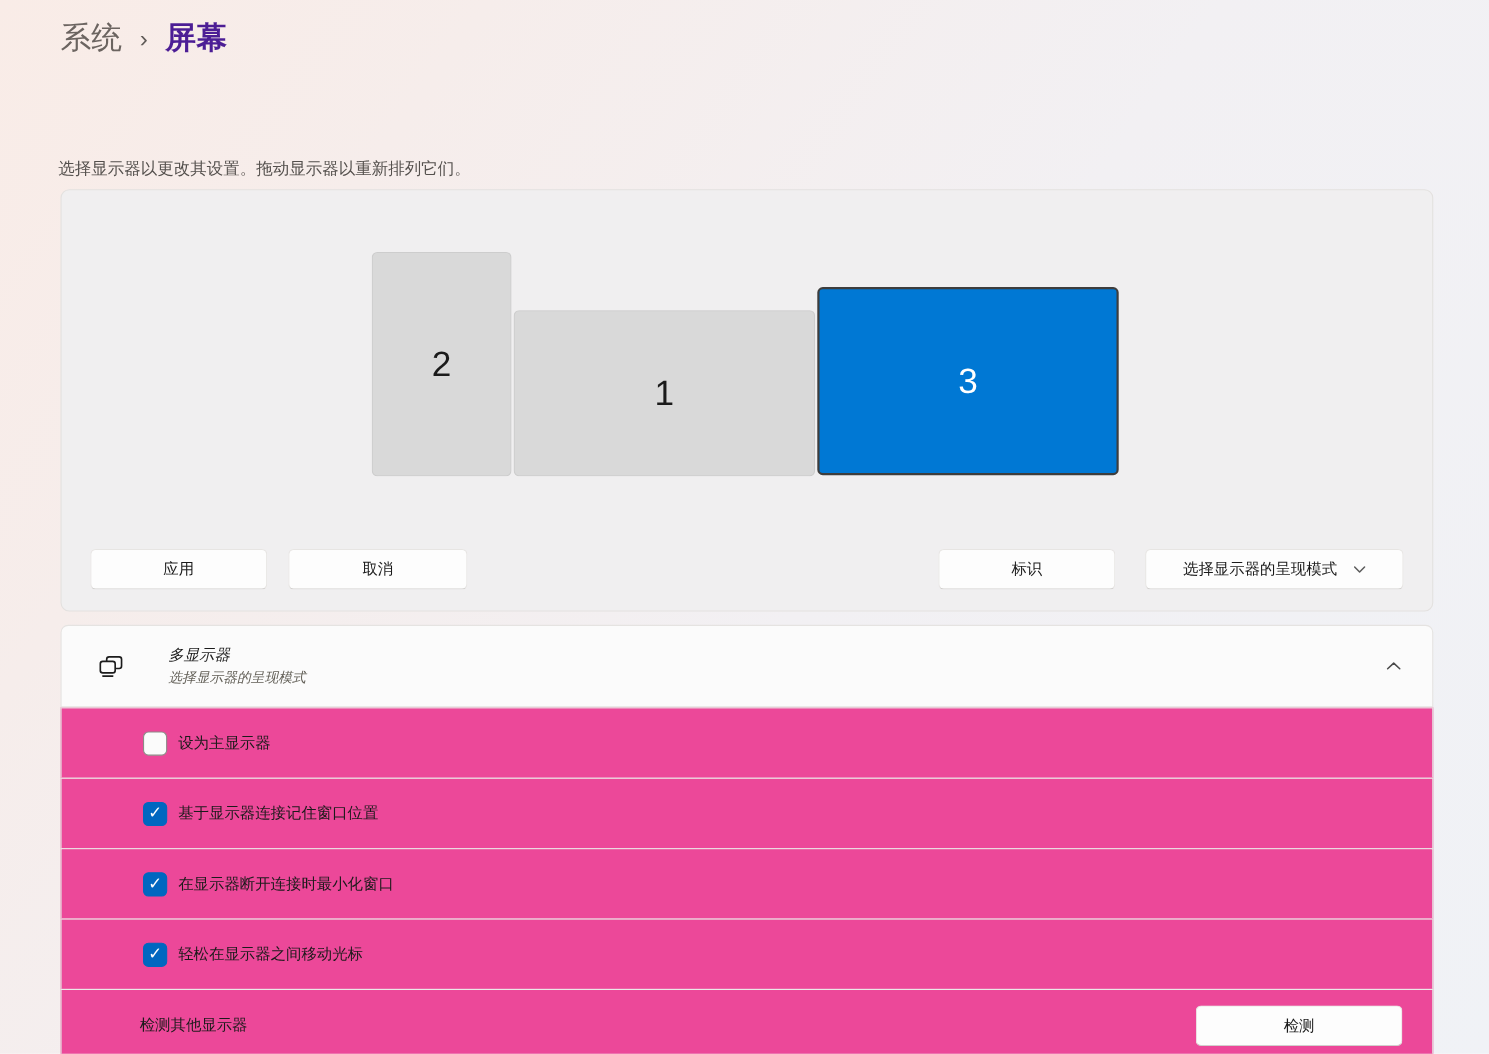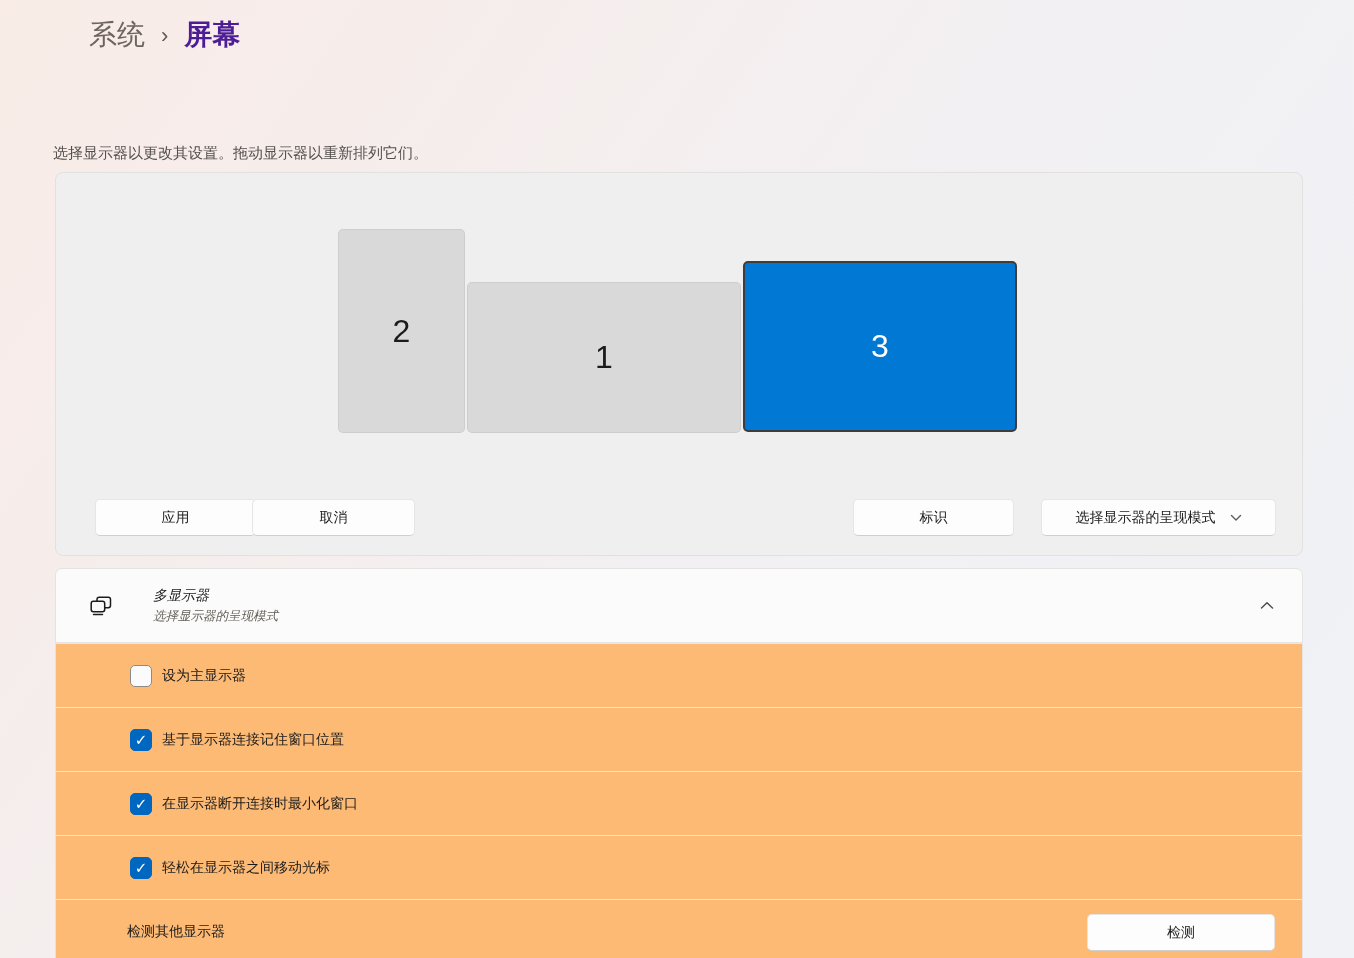--- a/index.html
+++ b/index.html
@@ -5,21 +5,21 @@
   * { box-sizing: border-box; margin: 0; padding: 0; }
   html,body { width:1354px; height:958px; overflow:hidden; }
   body {
     font-family: "Liberation Sans", "DejaVu Sans", sans-serif;
     background: linear-gradient(125deg, #f9ece7 0%, #f6edeb 22%, #f2f0f3 55%, #f0f2f6 100%);
     position: relative;
     color:#1a1a1a;
   }
 
   
-  .breadcrumb { position:absolute; left:55px; top:16px; display:flex; align-items:center; gap:16px;margin-left:34px; }
+  .breadcrumb { position:absolute; left:55px; top:16px; display:flex; align-items:center; gap:16px; }
   .crumb-parent { font-size:28px; color:#6b6460; cursor:pointer; }
   .crumb-sep { font-size:22px; color:#5f5a57; padding-top:2px; }
   .crumb-current { font-size:28px; font-weight:600; color:#4c1d95; }
 
   
   .instruction { position:absolute; left:53px; top:144px; font-size:15px; color:#54504d; }
 
   
   .panel {
     position:absolute; left:55px; top:172px; width:1248px; height:384px;
@@ -33,41 +33,41 @@
   .monitor.selected { background:#0078d4; color:#ffffff; border:2px solid #3d3d3d; }
   .monitor-2 { left:282px; top:56px;  width:127px; height:204px; }
   .monitor-1 { left:411px; top:109px; width:274px; height:151px; }
   .monitor-3 { left:687px; top:88px;  width:274px; height:171px; }
 
   .btn {
     position:absolute; height:37px; display:flex; align-items:center; justify-content:center;
     background:#fdfdfd; border:1px solid #e7e5e3; border-bottom-color:#d1cfcd;
     border-radius:5px; font-size:14px; color:#1a1a1a; cursor:pointer;
   }
-  .btn-apply    { left:39px;  top:326px; width:161px; }
-  .btn-cancel   { left:196px; top:326px; width:163px; }
+  .btn-apply    { left:26px;  top:326px; width:161px; }
+  .btn-cancel   { left:206px; top:326px; width:163px; }
   .btn-identify { left:797px; top:326px; width:161px; }
   .btn-mode     { left:985px; top:326px; width:235px; gap:14px; }
   .chev { display:flex; align-items:center; }
 
   
   .card { position:absolute; left:55px; top:568px; width:1248px; }
   .card-header {
     height:75px; background:#fbfbfb; border:1px solid #e5e3e1;
     border-radius:7px 7px 0 0; display:flex; align-items:center;
     padding:0 28px 0 25px; cursor:pointer;
   }
   .hdr-icon { width:24px; display:flex; justify-content:center; margin-left:8px; }
   .hdr-text { margin-left:40px; display:flex; flex-direction:column; gap:3px;font-style:italic; }
   .hdr-title { font-size:14px; color:#1b1b1b; }
   .hdr-sub { font-size:12.5px; color:#636058; }
   .hdr-chevron { margin-left:auto; display:flex; align-items:center; }
 
   .row {
-    height:64px; background:#fdba74;
+    height:64px; background:#ec4899;
     border-left:1px solid #e5e3e1; border-right:1px solid #e5e3e1;
     border-top:1px solid #ebe9e7;
     display:flex; align-items:center; padding-left:74px;
   }
   .row.detect-row { padding-left:71px; position:relative; }
   .checkbox {
     width:22px; height:22px; border-radius:5px; flex:0 0 22px;
     border:1px solid #8d8a88; background:#fbfbfb; cursor:pointer;
     display:flex; align-items:center; justify-content:center;
     font-size:15px; color:#ffffff; line-height:1;

